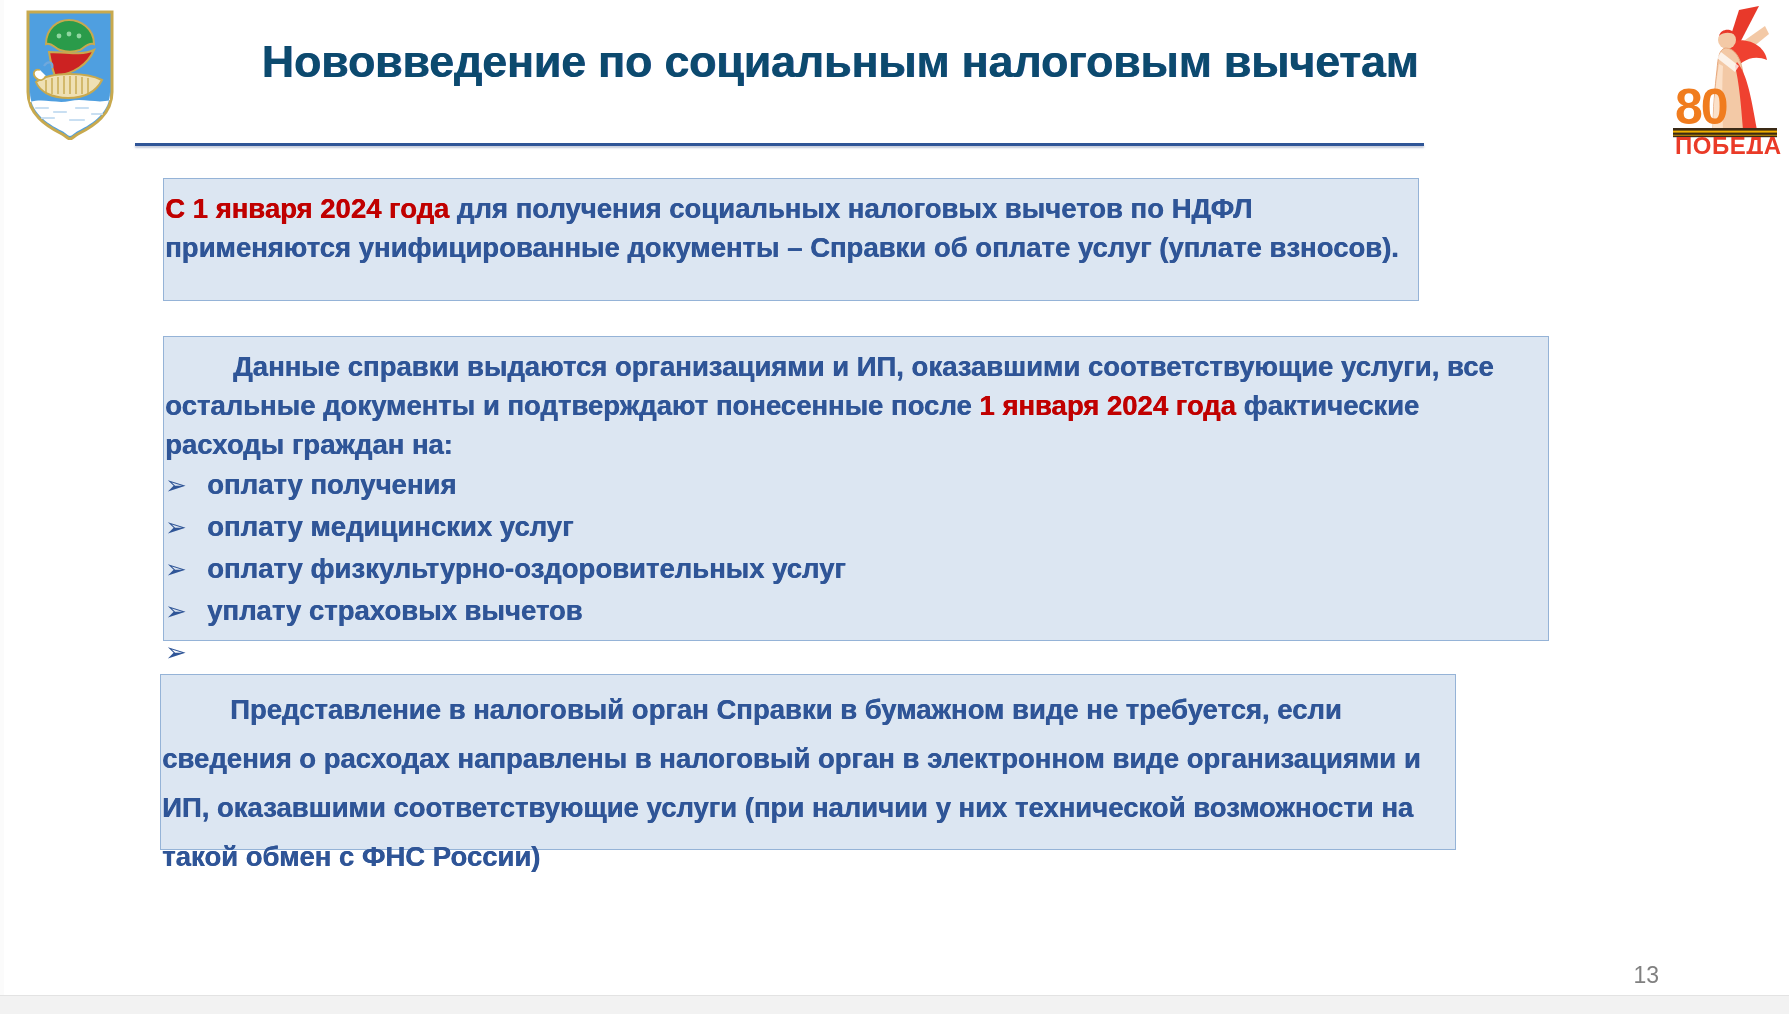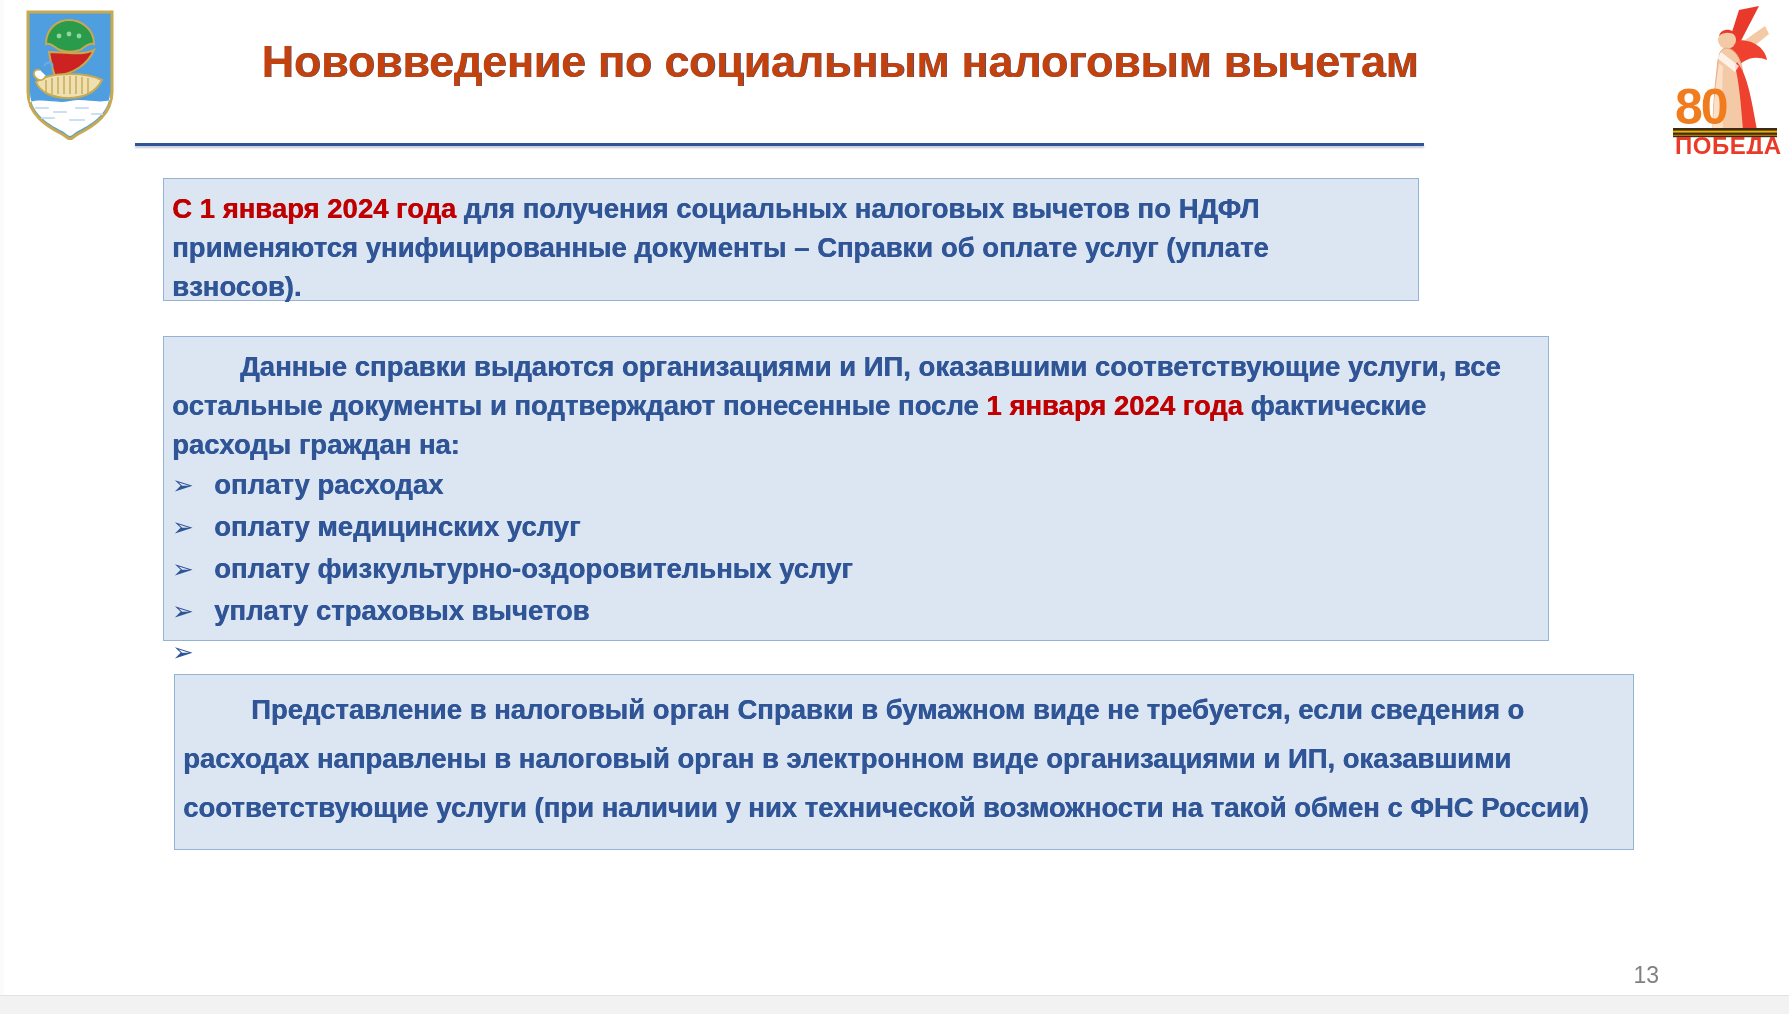--- a/index.html
+++ b/index.html
@@ -30,21 +30,21 @@
     width: 96px;
     height: 132px;
   }
 
   .title {
     position: absolute;
     left: 150px;
     top: 34px;
     width: 1380px;
     text-align: center;
-    color: #c2410c;
+    color: #0c4a6e;
     font-family: "Liberation Sans", sans-serif;
     font-weight: bold;
     font-size: 45px;
     line-height: 56px;
     letter-spacing: -0.3px;
     white-space: nowrap;
     text-shadow: 0.6px 0 0 #2f5597;
   }
 
   .title-rule {
@@ -67,24 +67,24 @@
 
   
   .box {
     position: absolute;
     background: #dce6f2;
     border: 1.5px solid #95b3d7;
     box-sizing: border-box;
   }
   .box-1 { left: 163px; top: 178px;  width: 1256px; height: 123px; }
   .box-2 { left: 163px; top: 336px;  width: 1386px; height: 305px; }
-  .box-3 { left: 174px; top: 674px;  width: 1460px; height: 176px; }
+  .box-3 { left: 160px; top: 674px;  width: 1296px; height: 176px; }
 
   .box-inner {
-    padding: 10px 16px 0 8px;
+    padding: 10px 16px 0 1px;
   }
 
   .para {
     color: #2f5597;
     font-family: "Liberation Sans", sans-serif;
     font-weight: bold;
     font-size: 27.5px;
     line-height: 39px;
     margin: 0;
     text-shadow: 0.5px 0 0 #2f5597;
@@ -216,21 +216,21 @@
     </div>
   </div>
 
   <div class="box box-2">
     <div class="box-inner">
       <p class="para"><span class="indent"></span><span>Данные справки выдаются организациями и ИП, оказавшими соответствующие услуги, все остальные документы и подтверждают понесенные после </span><span class="red">1 января 2024 года</span><span> фактические расходы граждан на:</span></p>
 
       <ul class="bullets">
         <li>
           <span class="arrow">➢</span>
-          <span>оплату расходах</span>
+          <span>оплату получения</span>
         </li>
         <li>
           <span class="arrow">➢</span>
           <span>оплату медицинских услуг</span>
         </li>
         <li>
           <span class="arrow">➢</span>
           <span>оплату физкультурно-оздоровительных услуг</span>
         </li>
         <li>

